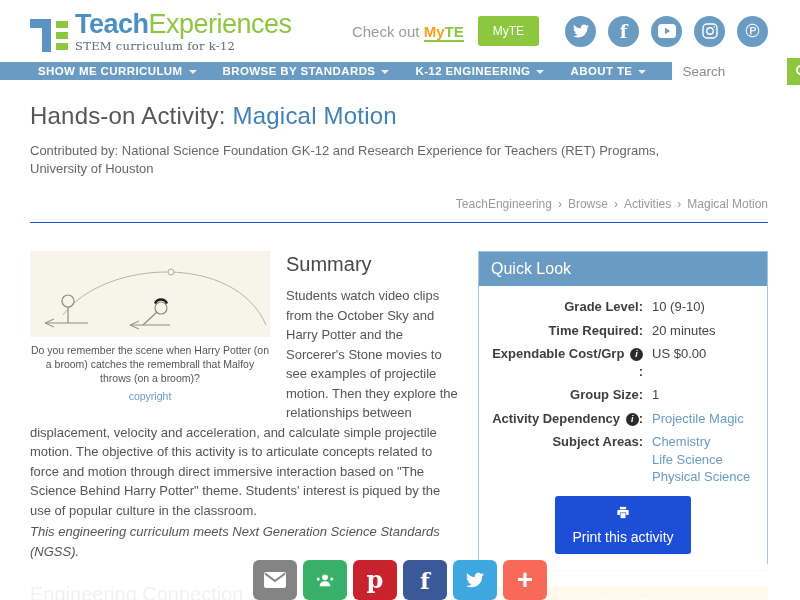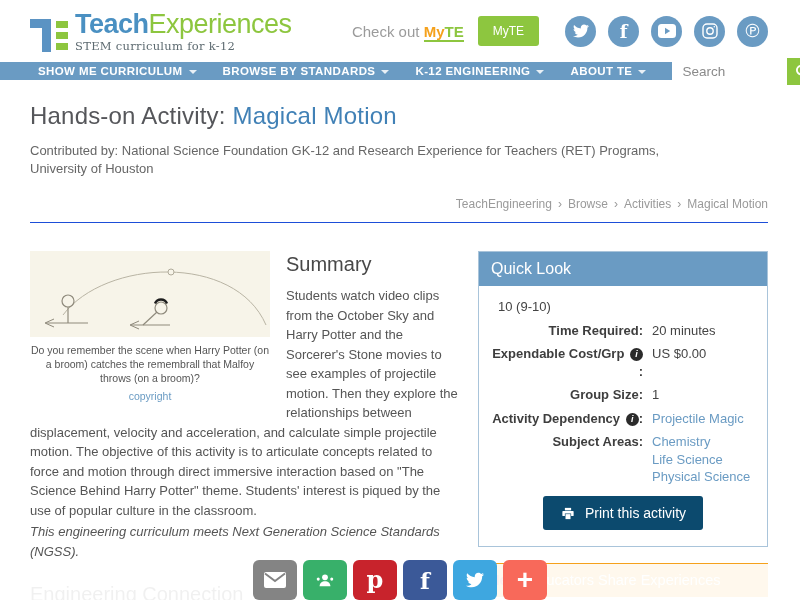--- a/index.html
+++ b/index.html
@@ -85,23 +85,23 @@
   .ql-row { display:flex; margin-bottom:6px; font-size:13px; line-height:1.35; }
   .ql-label { width:154px; flex:none; text-align:right; font-weight:bold; color:#3e3e3e; }
   .ql-value { margin-left:9px; color:#444; }
   .ql-stack a { display:block; }
   a.bluelink { color:#6a9bc3; text-decoration:none; cursor:pointer; }
   .info-icon { display:inline-block; width:13px; height:13px; border-radius:50%; background:#2b2b2b;
                color:#fff; font-size:9px; line-height:13px; text-align:center; font-weight:bold;
                vertical-align:1px; margin-left:2px; }
   .info-icon::before { content:"i"; font-style:italic; }
   .colon::before { content:":"; font-weight:bold; color:#3e3e3e; }
-  .print-btn { display:flex; align-items:center; gap:9px; margin:10px auto 14px; background:#0c4a6e;
+  .print-btn { display:flex; align-items:center; gap:9px; margin:10px auto 14px; background:#1d4ed8;
                color:#fff; border:none; border-radius:3px; font-size:14px; padding:9px 17px;
-               cursor:pointer; font-family:inherit; }
+               cursor:pointer; font-family:inherit;flex-direction:column; }
 
   
   .panel-es { border:1px solid #f5a11c; margin-top:16px; }
   .panel-es-header { background:#f5a11c; padding:8px 10px; font-size:14.5px; }
   .new-badge { color:#d41f26; font-weight:bold; margin-right:5px; }
   .es-title { color:#fff; }
 
   
   .share-bar { position:fixed; left:0; bottom:0; width:800px; height:36px;
                background:rgba(255,255,255,0.92); display:flex; justify-content:center;
@@ -242,20 +242,21 @@
       <h2 class="section-h eng-h" style="clear:left;">Engineering Connection</h2>
 
     </div>
 
     <div class="right-col">
 
       <section class="panel-ql">
         <div class="panel-ql-header">Quick Look</div>
         <div class="ql-body">
           <div class="ql-row">
+            <span class="ql-label">Grade Level:</span>
             <span class="ql-value">10 (9-10)</span>
           </div>
           <div class="ql-row">
             <span class="ql-label">Time Required:</span>
             <span class="ql-value">20 minutes</span>
           </div>
           <div class="ql-row">
             <span class="ql-label"><span>Expendable Cost/Grp</span> <span class="info-icon"></span><span class="colon"></span></span>
             <span class="ql-value">US $0.00</span>
           </div>

